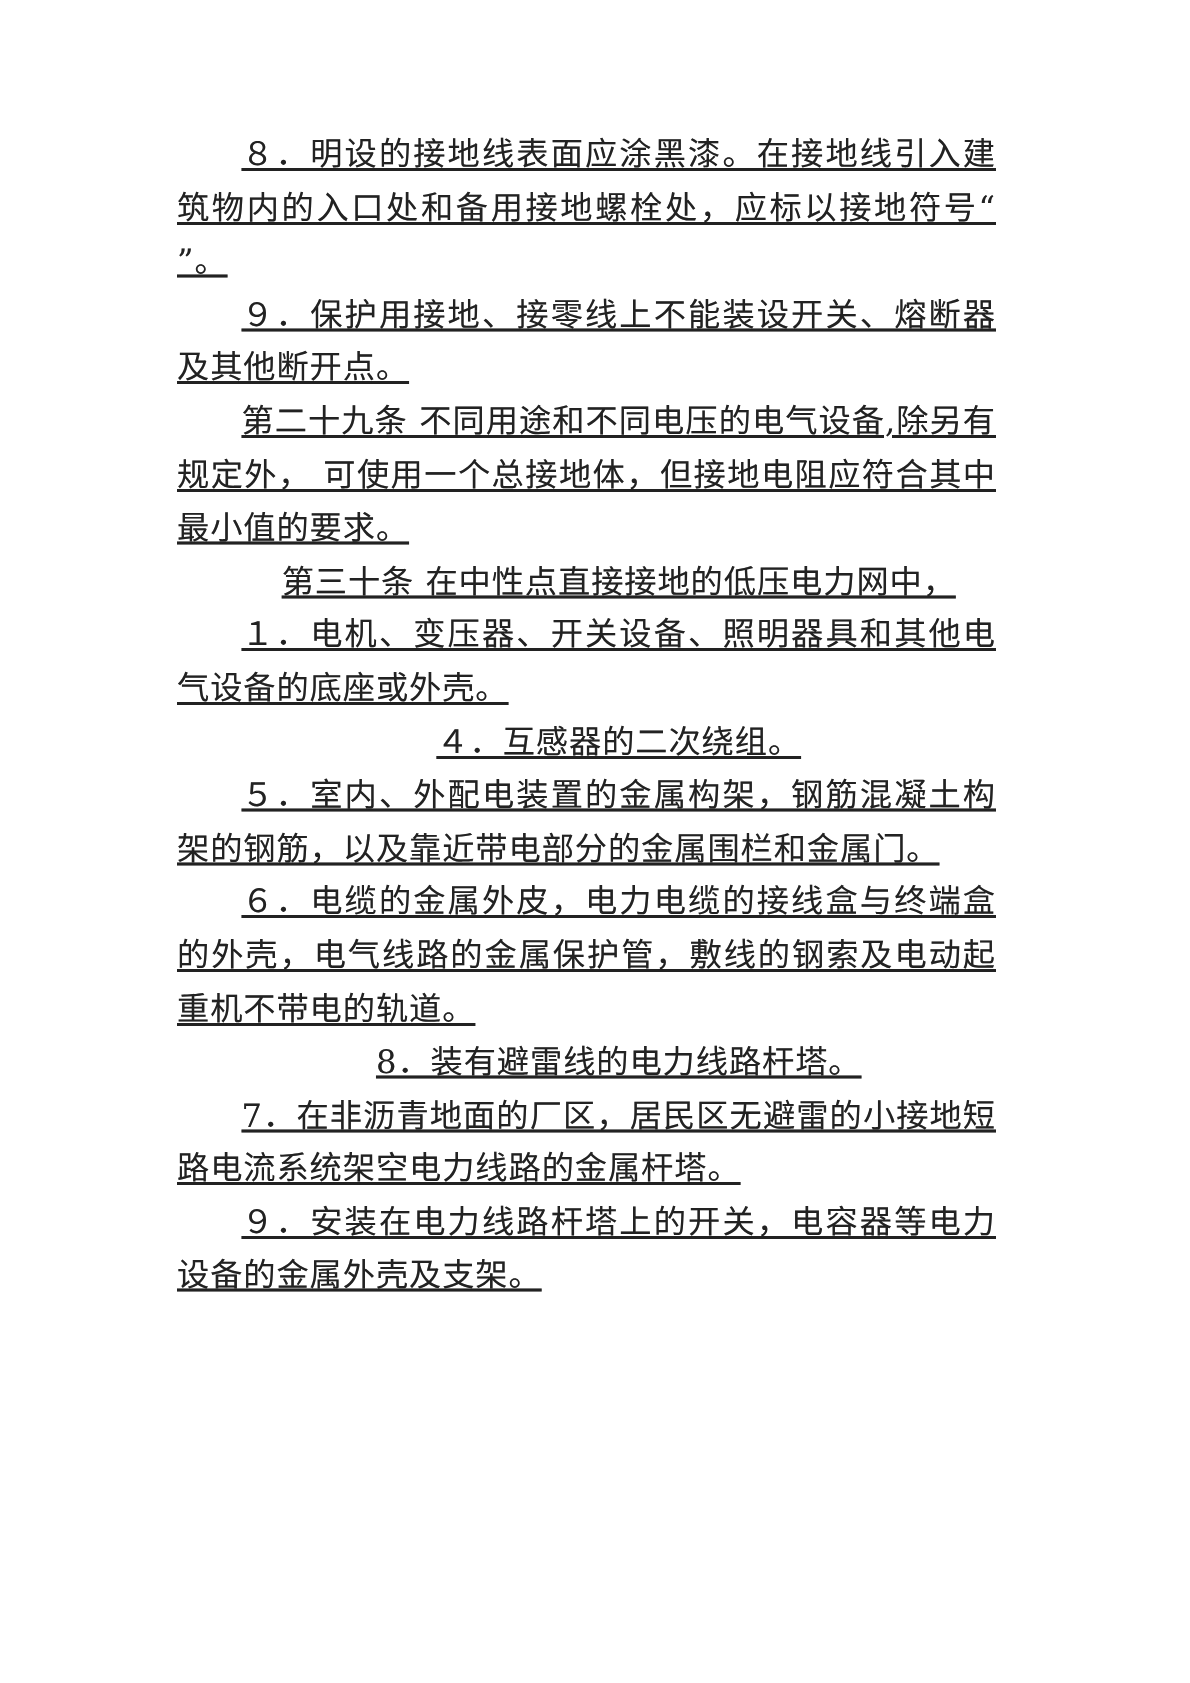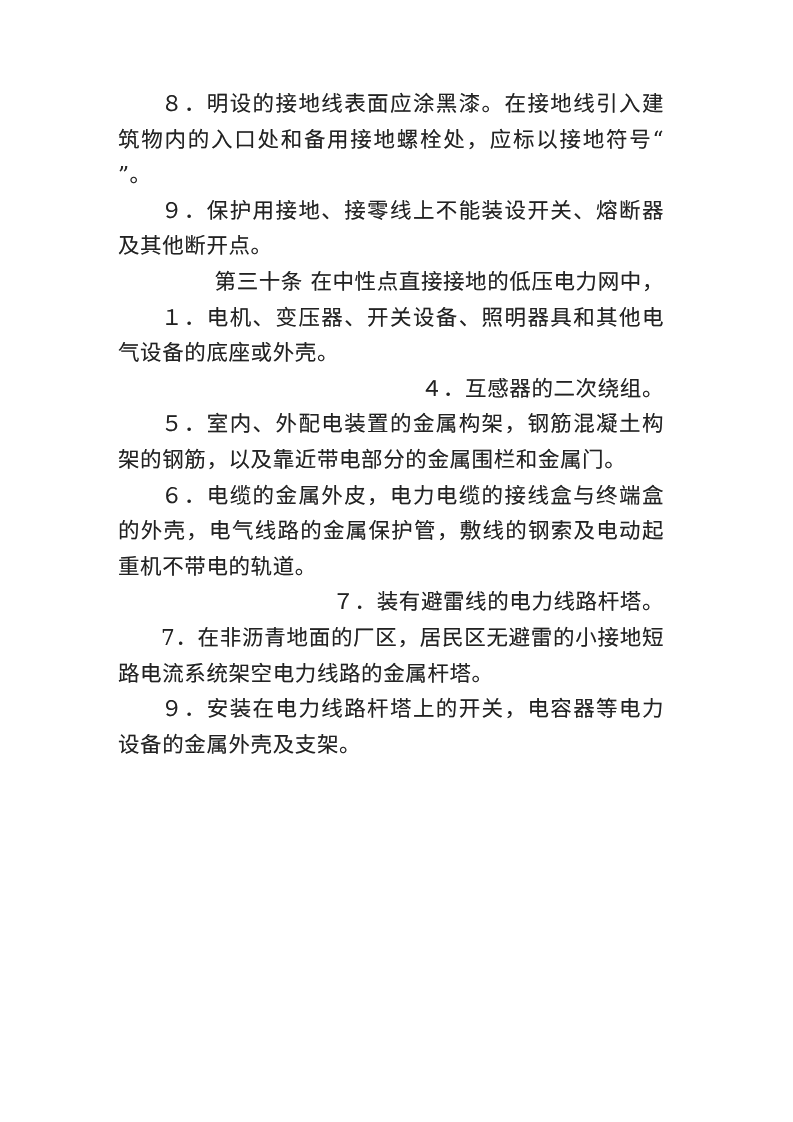--- a/index.html
+++ b/index.html
@@ -32,55 +32,57 @@
     margin: 0;
     font-size: 21.5px;
     line-height: 35.6px;
     letter-spacing: 0.6px;
     text-align: justify;
     text-justify: inter-character;
     text-indent: 2em;
     color: #222222;
     font-weight: 400;
     word-break: break-all;
+    text-decoration: underline;
     -webkit-font-smoothing: antialiased;
   }
   .para.short {
-    text-align: right;
+    text-align: center;
   }
   
   .para {
     text-shadow: 0 0 0.35px rgba(40,40,40,0.38);
   }
 </style>
 </head>
 <body>
 
 <div class="page">
   <div class="text-block">
 
     <p class="para">８．明设的接地线表面应涂黑漆。在接地线引入建筑物内的入口处和备用接地螺栓处，应标以接地符号“ ”。</p>
 
     <p class="para">９．保护用接地、接零线上不能装设开关、熔断器及其他断开点。</p>
 
+    <p class="para">第二十九条 不同用途和不同电压的电气设备,除另有规定外， 可使用一个总接地体，但接地电阻应符合其中最小值的要求。</p>
 
     <p class="para short">第三十条 在中性点直接接地的低压电力网中，</p>
 
 
 
     <p class="para">１．电机、变压器、开关设备、照明器具和其他电气设备的底座或外壳。</p>
 
 
 
     <p class="para short">４．互感器的二次绕组。</p>
 
     <p class="para">５．室内、外配电装置的金属构架，钢筋混凝土构架的钢筋，以及靠近带电部分的金属围栏和金属门。</p>
 
     <p class="para">６．电缆的金属外皮，电力电缆的接线盒与终端盒的外壳，电气线路的金属保护管，敷线的钢索及电动起重机不带电的轨道。</p>
 
-    <p class="para short">７．装有避雷线的电力线路杆塔。</p>
+    <p class="para short">8．装有避雷线的电力线路杆塔。</p>
 
     <p class="para">7．在非沥青地面的厂区，居民区无避雷的小接地短路电流系统架空电力线路的金属杆塔。</p>
 
     <p class="para">９．安装在电力线路杆塔上的开关，电容器等电力设备的金属外壳及支架。</p>
 
   </div>
 </div>
 
 </body></html>

